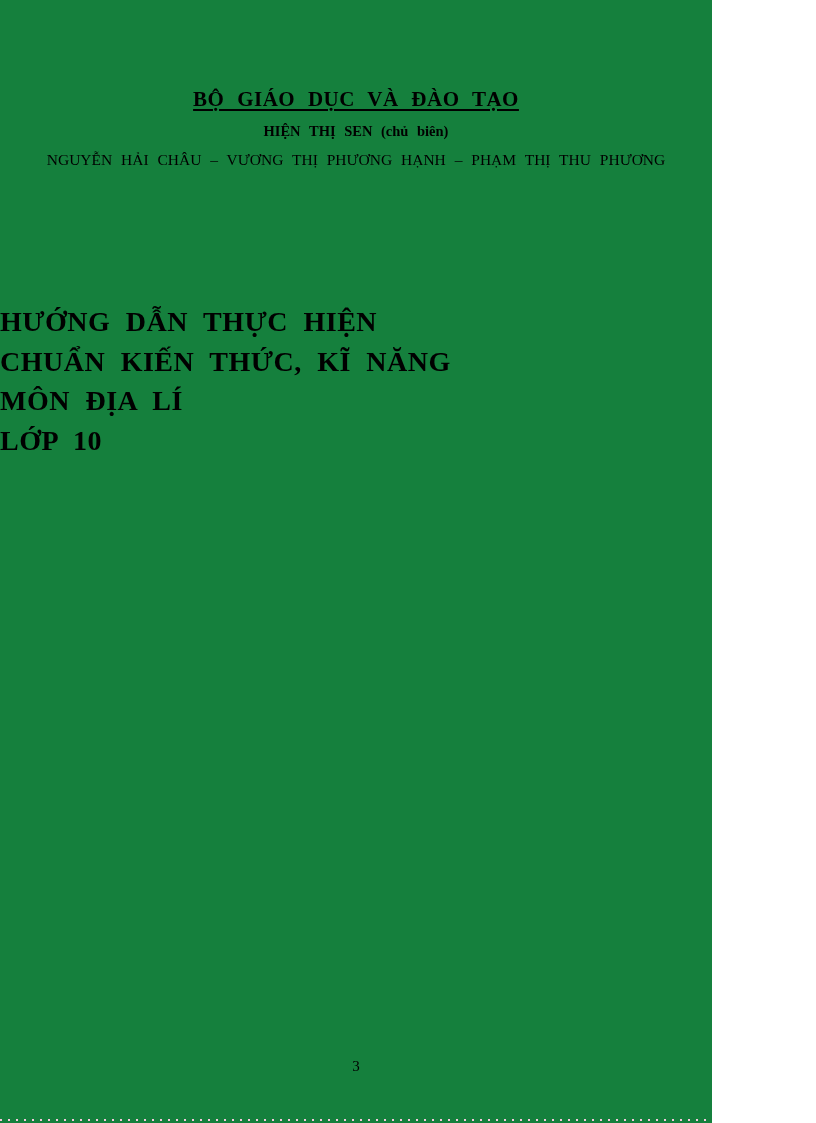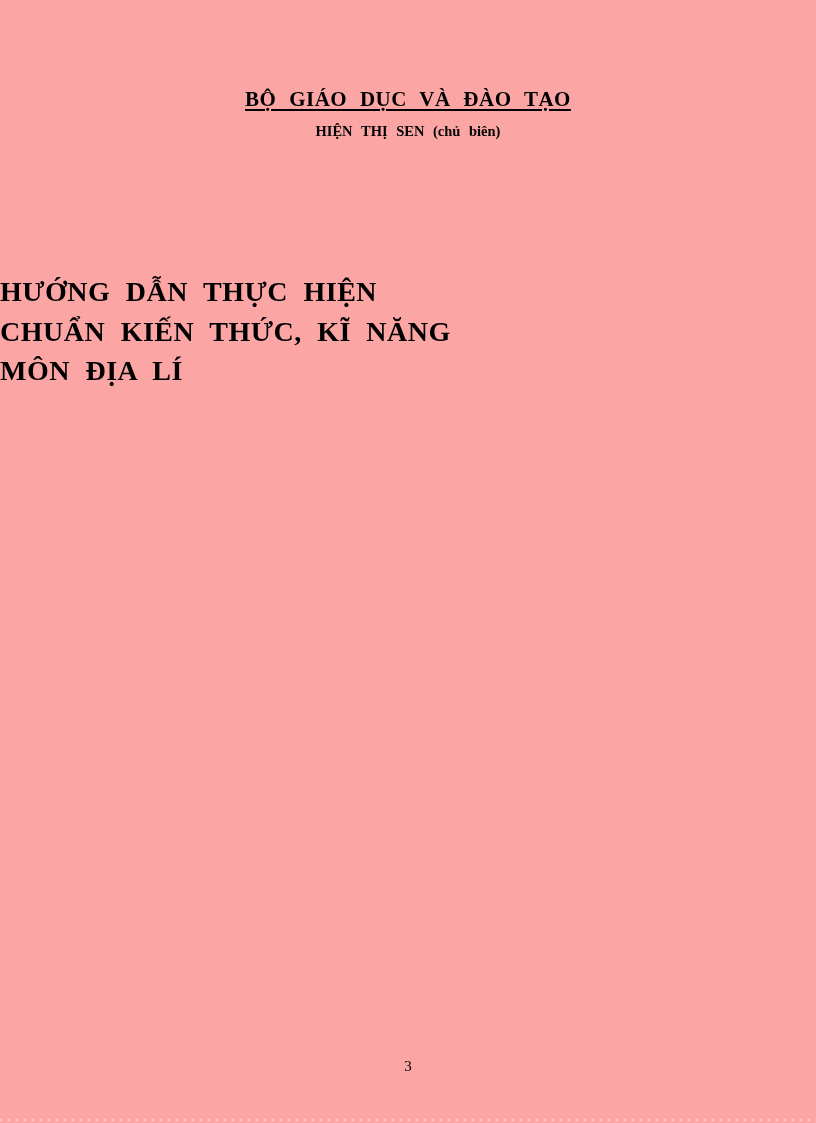--- a/index.html
+++ b/index.html
@@ -6,23 +6,23 @@
 
   html, body {
     width: 816px;
     height: 1123px;
     background: #ffffff;
     overflow: hidden;
   }
 
   .page {
     position: relative;
-    width: 816px;
+    width: 712px;
     height: 1123px;
-    background: #fca5a5;
+    background: #15803d;
     color: #000000;
     font-family: "Liberation Serif", "DejaVu Serif", serif;
   }
 
   .doc-header {
     padding-top: 86px;
     text-align: center;
   }
 
   .publisher-line {
@@ -85,25 +85,27 @@
   }
 </style>
 </head>
 <body>
 
 <div class="page">
 
   <div class="doc-header">
     <div class="publisher-line">BỘ GIÁO DỤC VÀ ĐÀO TẠO</div>
     <div class="editor-line">HIỆN THỊ SEN (chủ biên)</div>
+    <div class="authors-line">NGUYỄN HẢI CHÂU – VƯƠNG THỊ PHƯƠNG HẠNH – PHẠM THỊ THU PHƯƠNG</div>
   </div>
 
   <div class="doc-title">
     <div class="title-line">HƯỚNG DẪN THỰC HIỆN</div>
     <div class="title-line">CHUẨN KIẾN THỨC, KĨ NĂNG</div>
     <div class="title-line">MÔN ĐỊA LÍ</div>
+    <div class="title-line">LỚP 10</div>
   </div>
 
   <div class="page-number">3</div>
 
   <div class="page-break-dots"></div>
 
 </div>
 
 </body></html>

